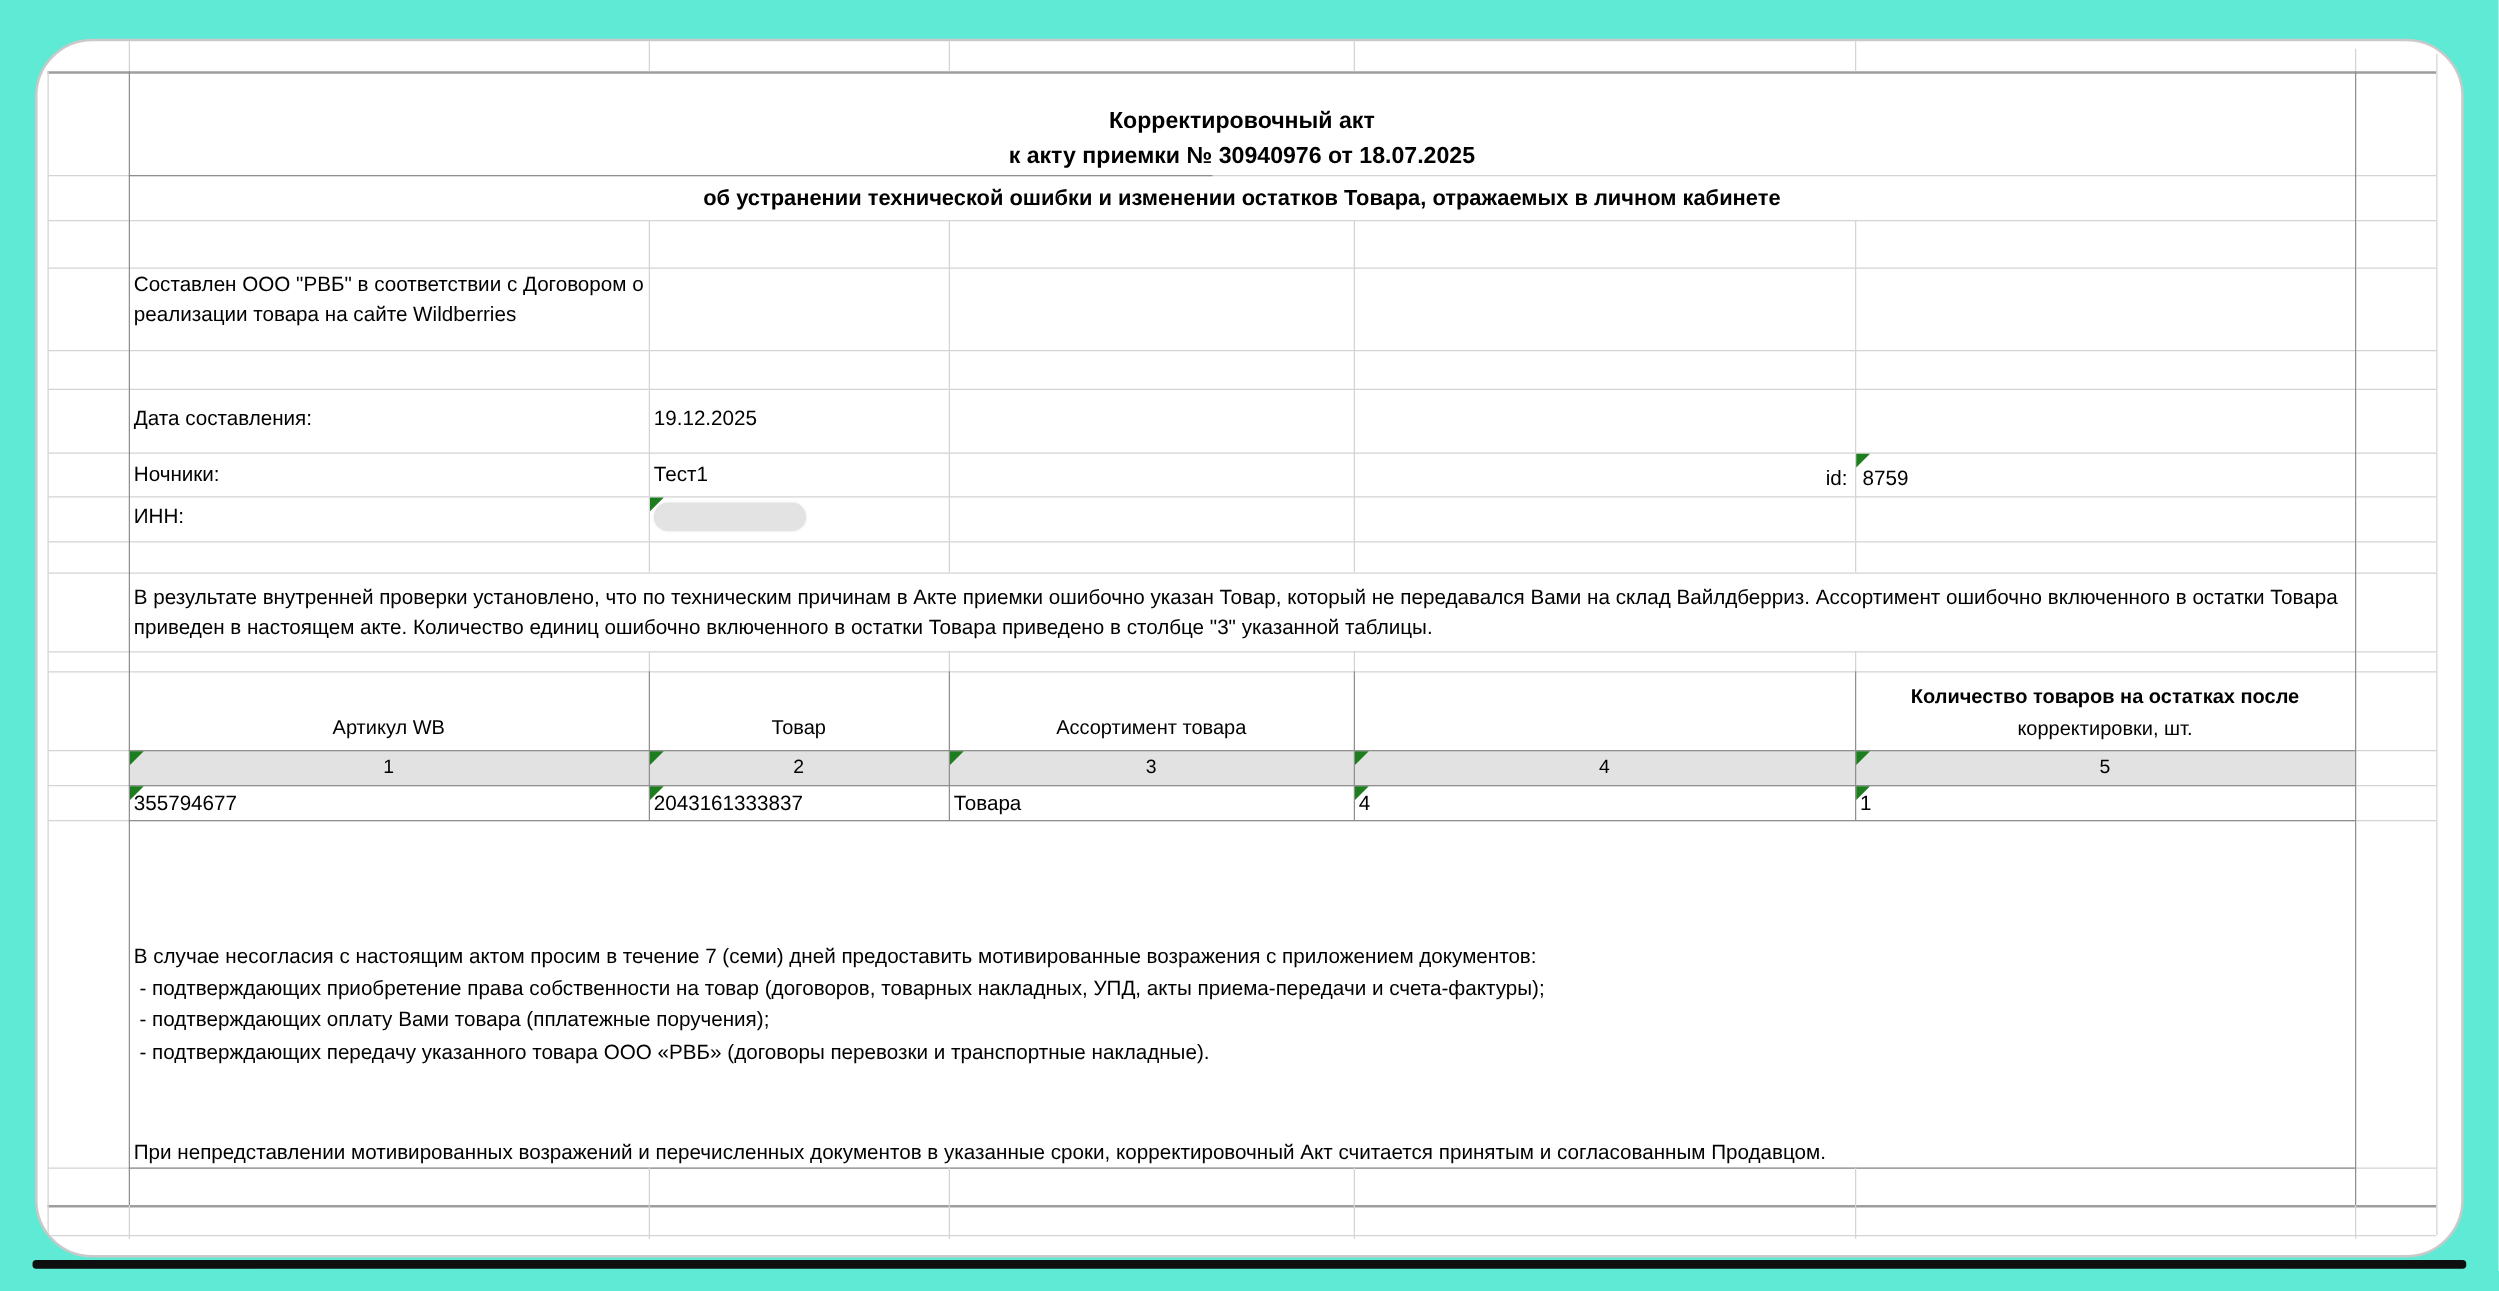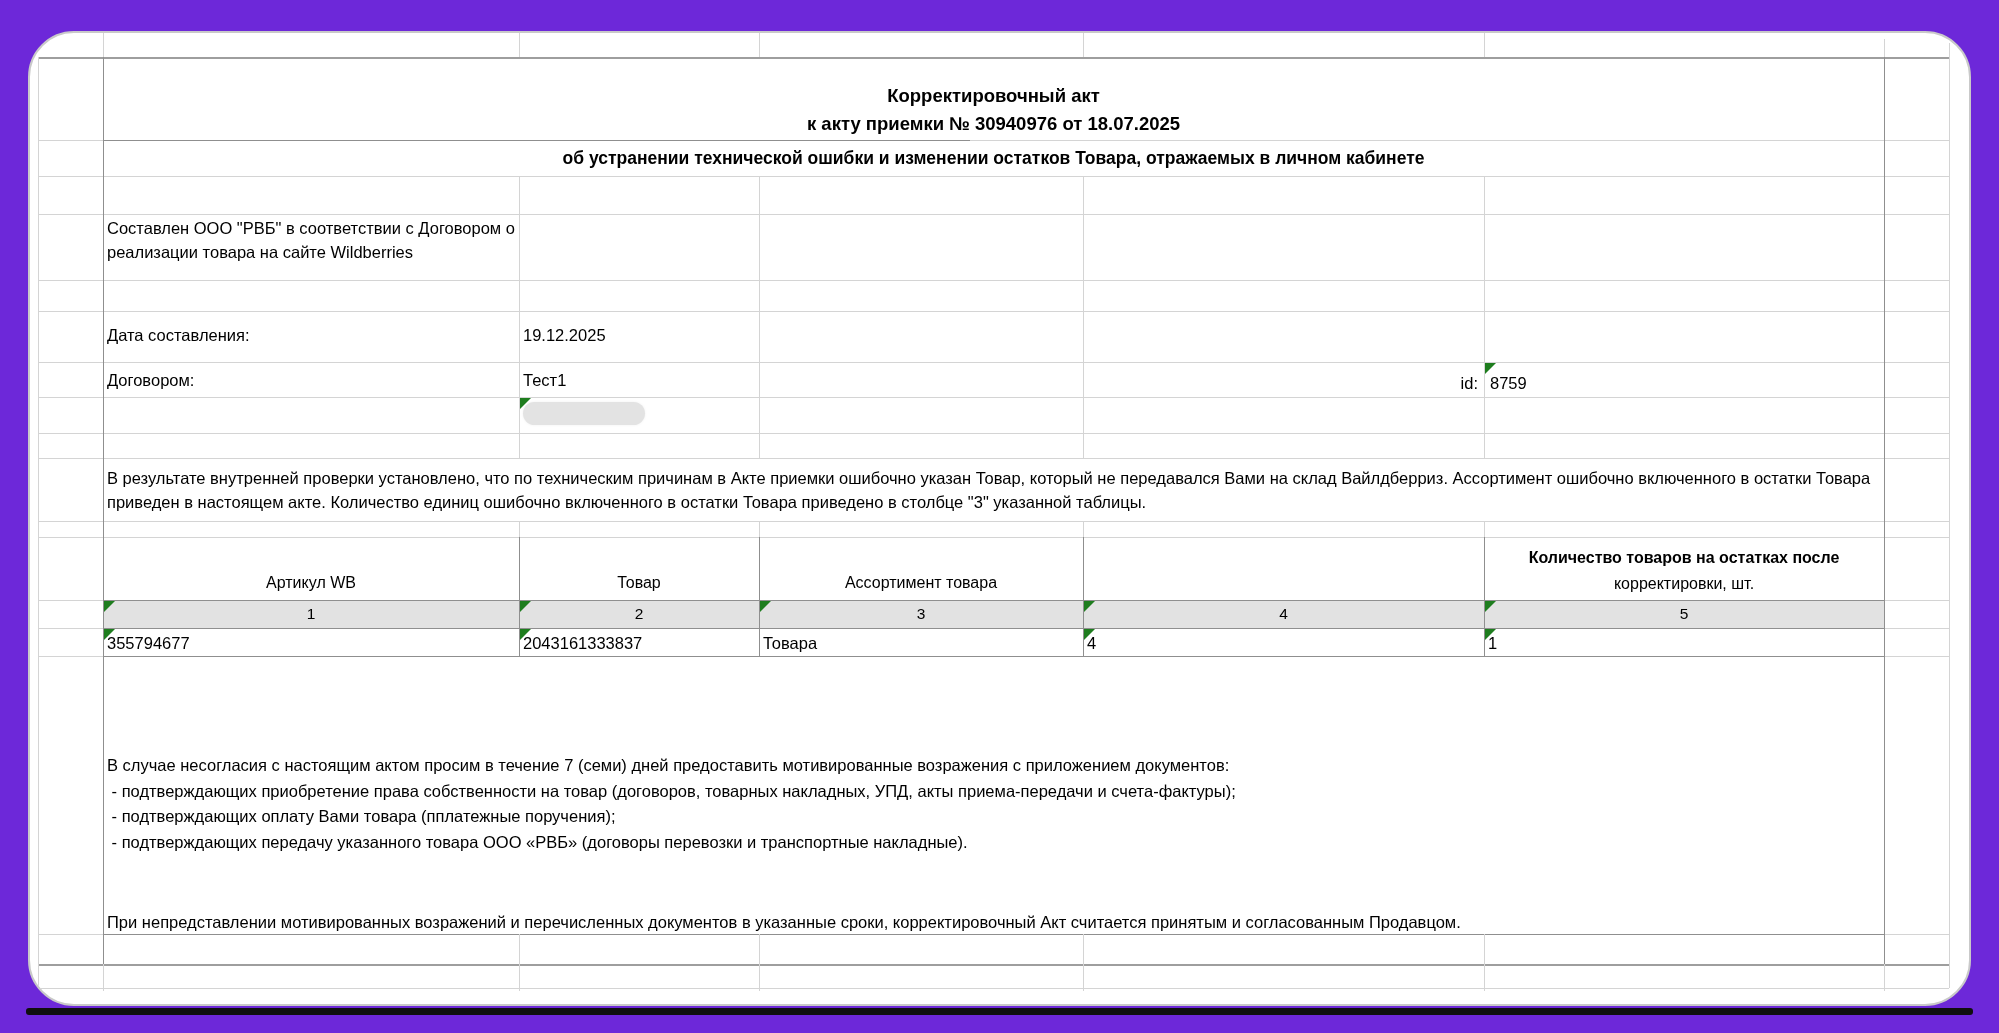--- a/index.html
+++ b/index.html
@@ -1,16 +1,16 @@
 <!DOCTYPE html>
 <html><head>
 <meta charset="utf-8">
 <style>
   html,body{margin:0;padding:0;background:#fff;}
-  #page{position:relative;width:1999px;height:1033px;background:#6d28d9;overflow:hidden;
+  #page{position:relative;width:1999px;height:1033px;background:#5eead4;overflow:hidden;
         font-family:"Liberation Sans","DejaVu Sans",sans-serif;color:#000;}
   #doc{position:absolute;left:28px;top:31px;width:1939px;height:971px;background:#fff;
        border:2px solid #c9c9c9;border-radius:46px;overflow:hidden;}
   .hl{position:absolute;height:1px;background:#d4d4d4;}
   .hl.dark{background:#8f8f8f;}
   .hl.thick{height:2px;background:#9e9e9e;}
   .vl{position:absolute;width:1px;background:#d4d4d4;}
   .vl.dark{background:#8f8f8f;}
   .txt{position:absolute;font-size:16.5px;line-height:24px;white-space:pre-wrap;}
   .bold{font-weight:bold;}
@@ -91,26 +91,27 @@
 
     <div class="txt bold center" style="left:73px;top:49px;width:1781px;font-size:18.5px;line-height:28px;">Корректировочный акт</div>
     <div class="txt bold center" style="left:73px;top:77px;width:1781px;font-size:18.5px;line-height:28px;">к акту приемки № 30940976 от 18.07.2025</div>
     <div class="txt bold center" style="left:73px;top:111px;width:1781px;font-size:17.5px;line-height:28px;">об устранении технической ошибки и изменении остатков Товара, отражаемых в личном кабинете</div>
 
     <div class="txt" style="left:77px;top:183px;width:408px;">Составлен ООО "РВБ" в соответствии с Договором о реализации товара на сайте Wildberries</div>
 
     <div class="txt" style="left:77px;top:290px;width:400px;">Дата составления:</div>
     <div class="txt" style="left:493px;top:290px;width:230px;">19.12.2025</div>
 
-    <div class="txt" style="left:77px;top:335px;width:400px;">Договором:</div>
+    <div class="txt" style="left:77px;top:335px;width:400px;">Ночники:</div>
     <div class="txt" style="left:493px;top:335px;width:230px;">Тест1</div>
     <div class="txt right" style="left:1154px;top:338px;width:294px;">id:</div>
     <div class="txt" style="left:1460px;top:338px;width:200px;">8759</div>
     <div class="tri" style="left:1455px;top:330px;"></div>
 
+    <div class="txt" style="left:77px;top:368px;width:400px;">ИНН:</div>
     <div class="pill" style="left:493px;top:369px;width:122px;height:23px;"></div>
     <div class="tri" style="left:490px;top:365px;"></div>
 
     <div class="txt" style="left:77px;top:433px;width:1772px;">В результате внутренней проверки установлено, что по техническим причинам в Акте приемки ошибочно указан Товар, который не передавался Вами на склад Вайлдберриз. Ассортимент ошибочно включенного в остатки Товара приведен в настоящем акте. Количество единиц ошибочно включенного в остатки Товара приведено в столбце "3" указанной таблицы.</div>
 
     <div class="txt center" style="left:73px;top:539px;width:416px;font-size:16px;line-height:22px;">Артикул WB</div>
     <div class="txt center" style="left:489px;top:539px;width:240px;font-size:16px;line-height:22px;">Товар</div>
     <div class="txt center" style="left:729px;top:539px;width:324px;font-size:16px;line-height:22px;">Ассортимент товара</div>
     <div class="txt center" style="left:1454px;top:512px;width:400px;font-size:16px;line-height:26px;font-weight:bold;">Количество товаров на остатках после</div>
     <div class="txt center" style="left:1454px;top:538px;width:400px;font-size:16px;line-height:26px;">корректировки, шт.</div>

